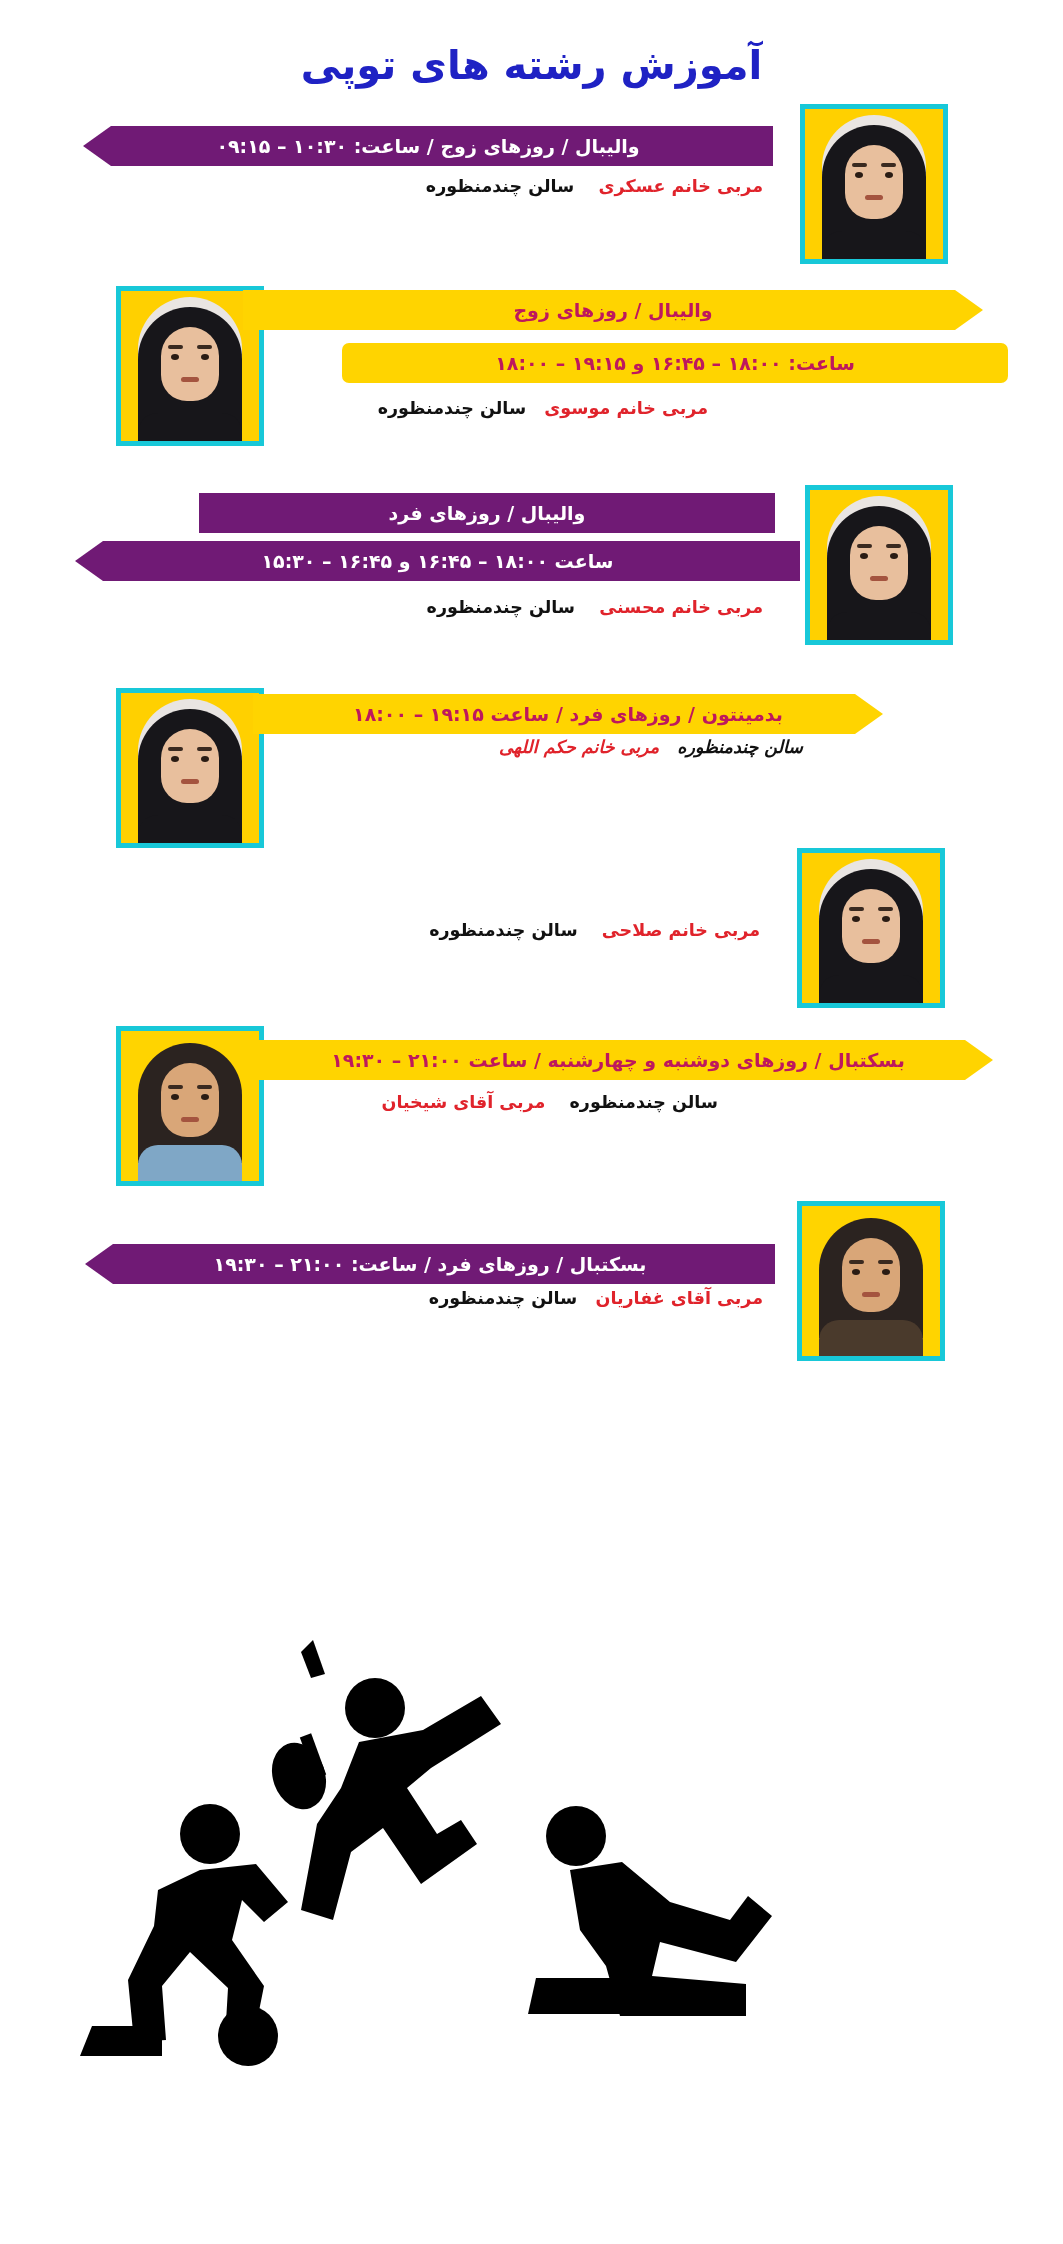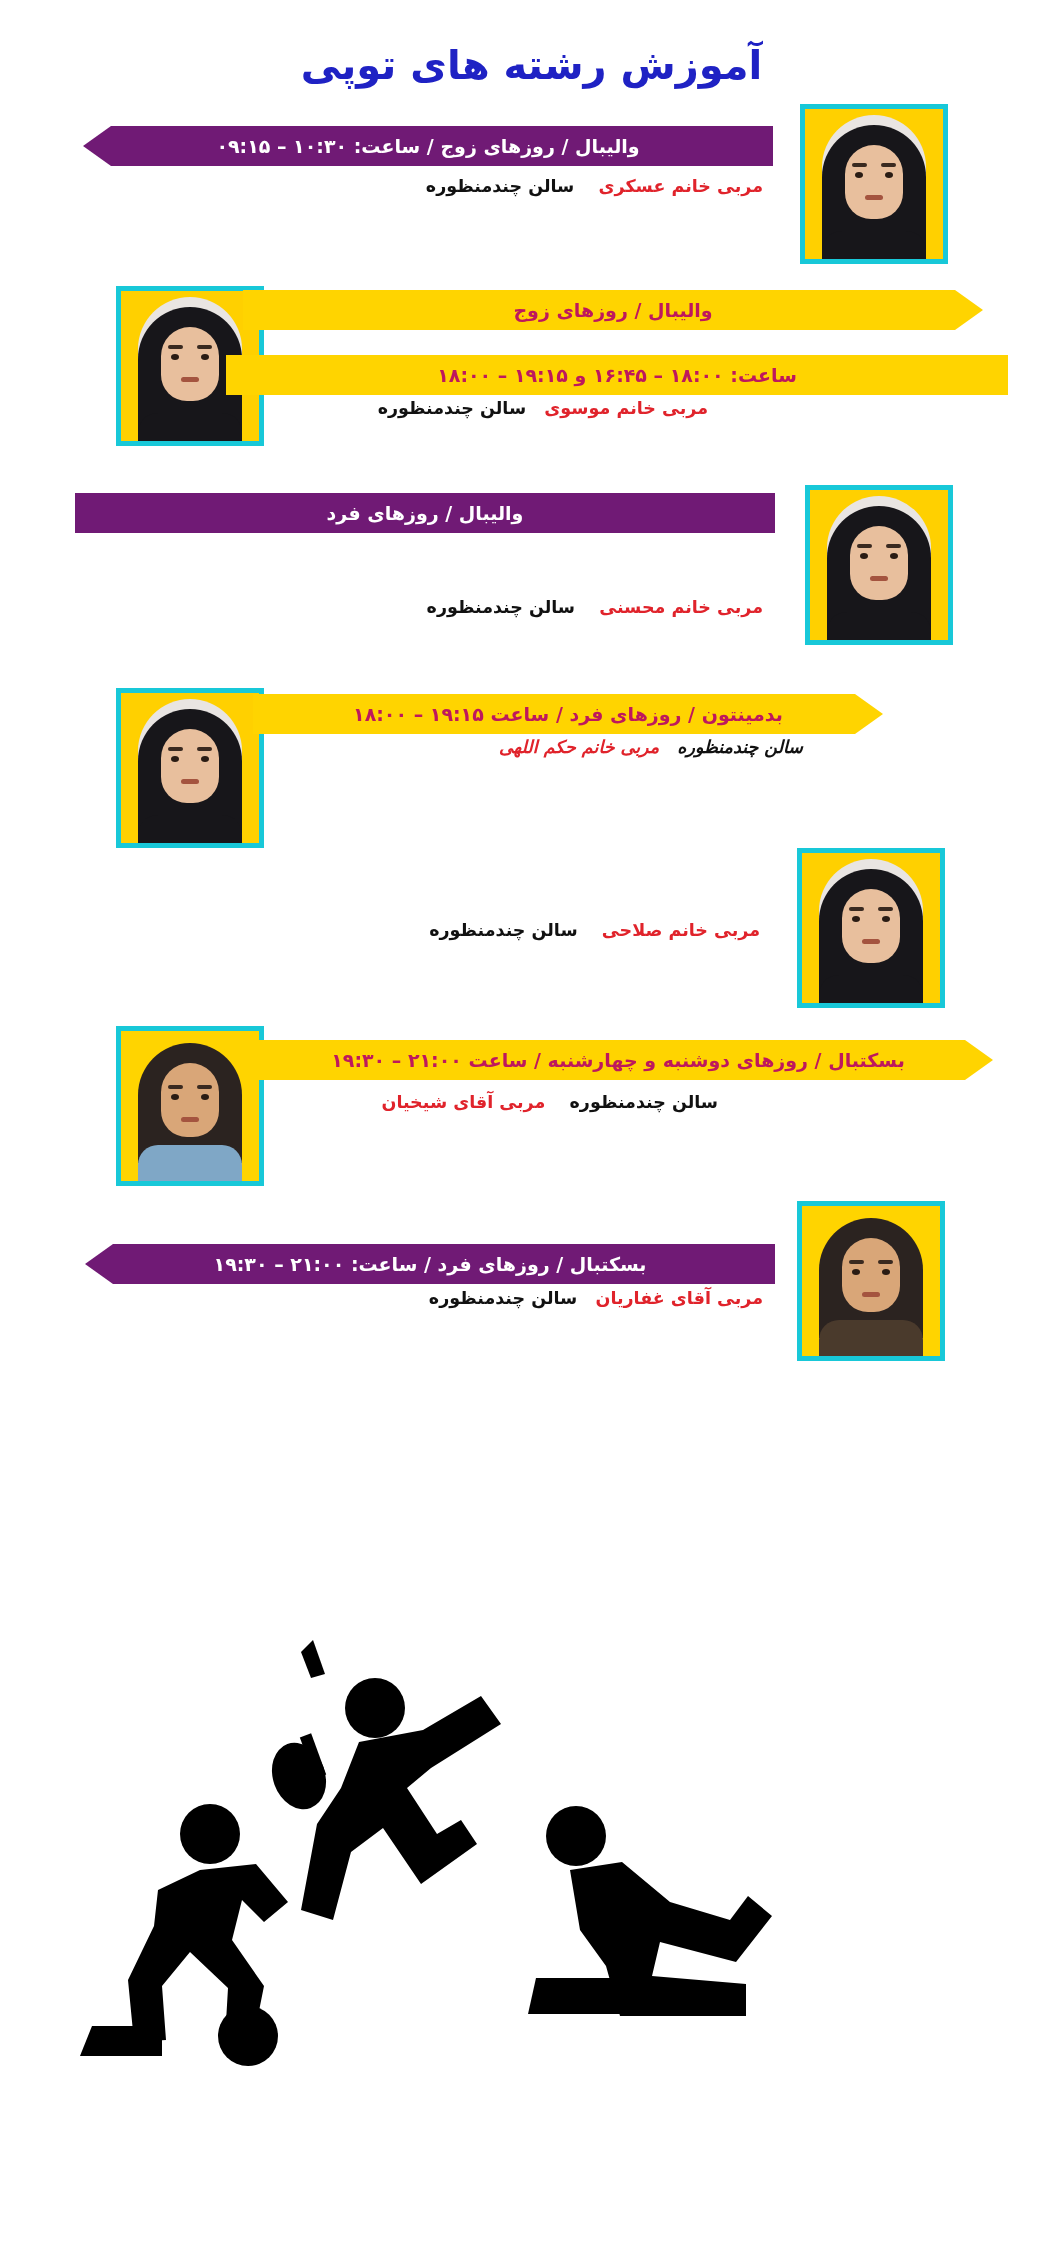--- a/index.html
+++ b/index.html
@@ -180,21 +180,21 @@
           <div class="p-brow-r"></div>
         <div class="p-eye-l"></div>
           <div class="p-eye-r"></div>
           <div class="p-mouth"></div>
         <div class="p-shoulders"></div>
       </div>
     </div>
     <div class="banner yellow arrow-right" style="top:22px; right:80px; width:740px;">
       <span>والیبال / روزهای زوج</span>
     </div>
-    <div class="banner yellow" style="top:87px; right:55px; width:782px;">
+    <div class="banner yellow" style="top:75px; right:55px; width:666px;border-radius:7px;">
       <span>ساعت: ۱۸:۰۰ – ۱۶:۴۵ و ۱۹:۱۵ – ۱۸:۰۰</span>
     </div>
     <div class="sub-line" style="top:130px; right:355px;">
       <span>مربی خانم  موسوی</span>
       <span class="sep"></span>
       <span class="dark">سالن چندمنظوره</span>
     </div>
   </div>
 
   <div class="entry" style="height:205px;">
@@ -204,22 +204,25 @@
           <div class="p-hijab"></div>
           <div class="p-face"></div>
         <div class="p-brow-l"></div>
           <div class="p-brow-r"></div>
         <div class="p-eye-l"></div>
           <div class="p-eye-r"></div>
           <div class="p-mouth"></div>
         <div class="p-shoulders"></div>
       </div>
     </div>
-    <div class="banner red" style="top:10px; right:288px; width:700px;">
+    <div class="banner red" style="top:10px; right:288px; width:576px;">
       <span>والیبال / روزهای فرد</span>
+    </div>
+    <div class="banner red arrow-left" style="top:58px; right:263px; width:725px;">
+      <span>ساعت ۱۸:۰۰ – ۱۶:۴۵ و ۱۶:۴۵ – ۱۵:۳۰</span>
     </div>
     <div class="sub-line" style="top:114px; right:300px;">
       <span>مربی خانم  محسنی</span>
       <span class="sep"></span><span class="sep"></span>
       <span class="dark">سالن چندمنظوره</span>
     </div>
   </div>
 
   <div class="entry" style="height:160px;">
     <div class="photo-frame" style="top:0px; left:116px;">

